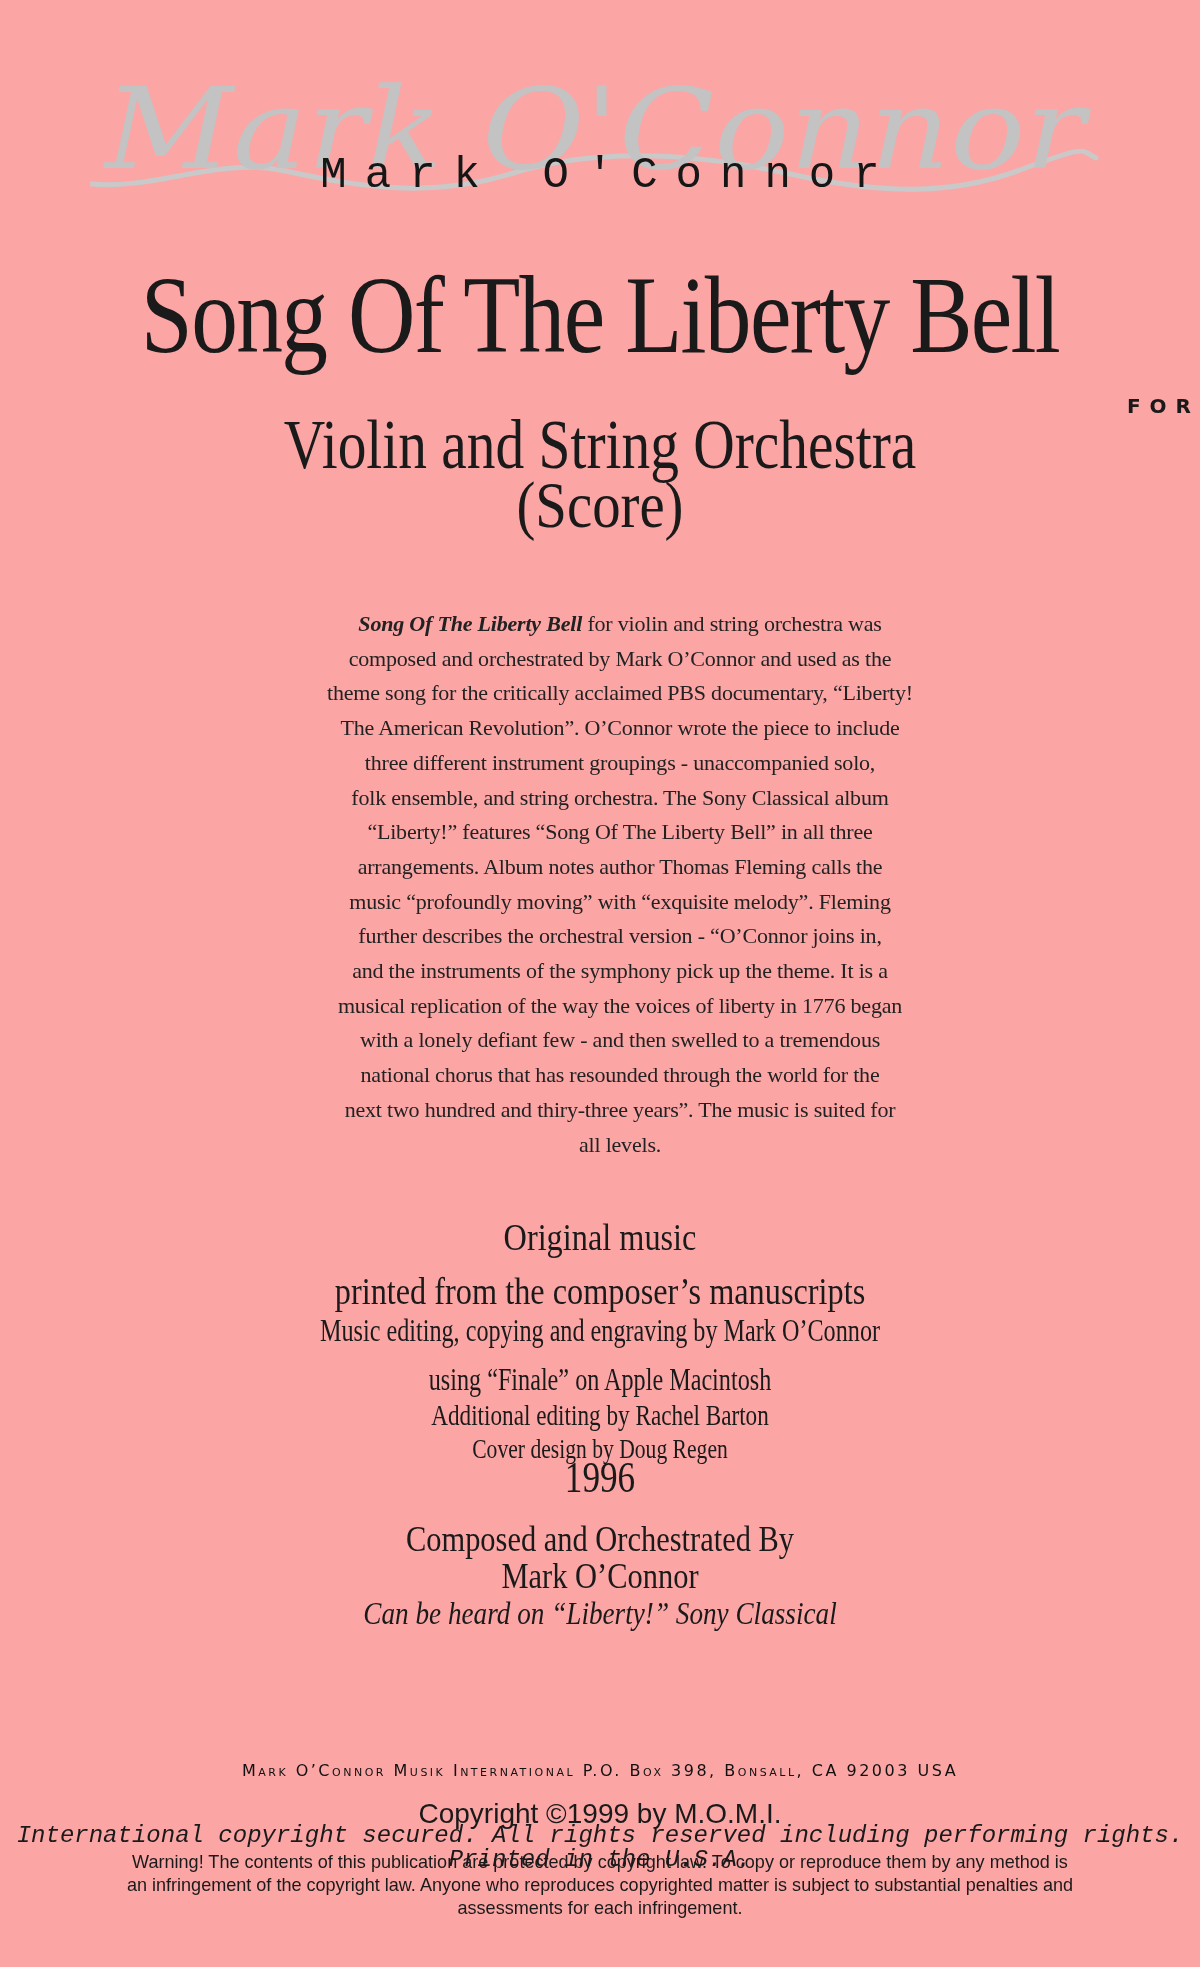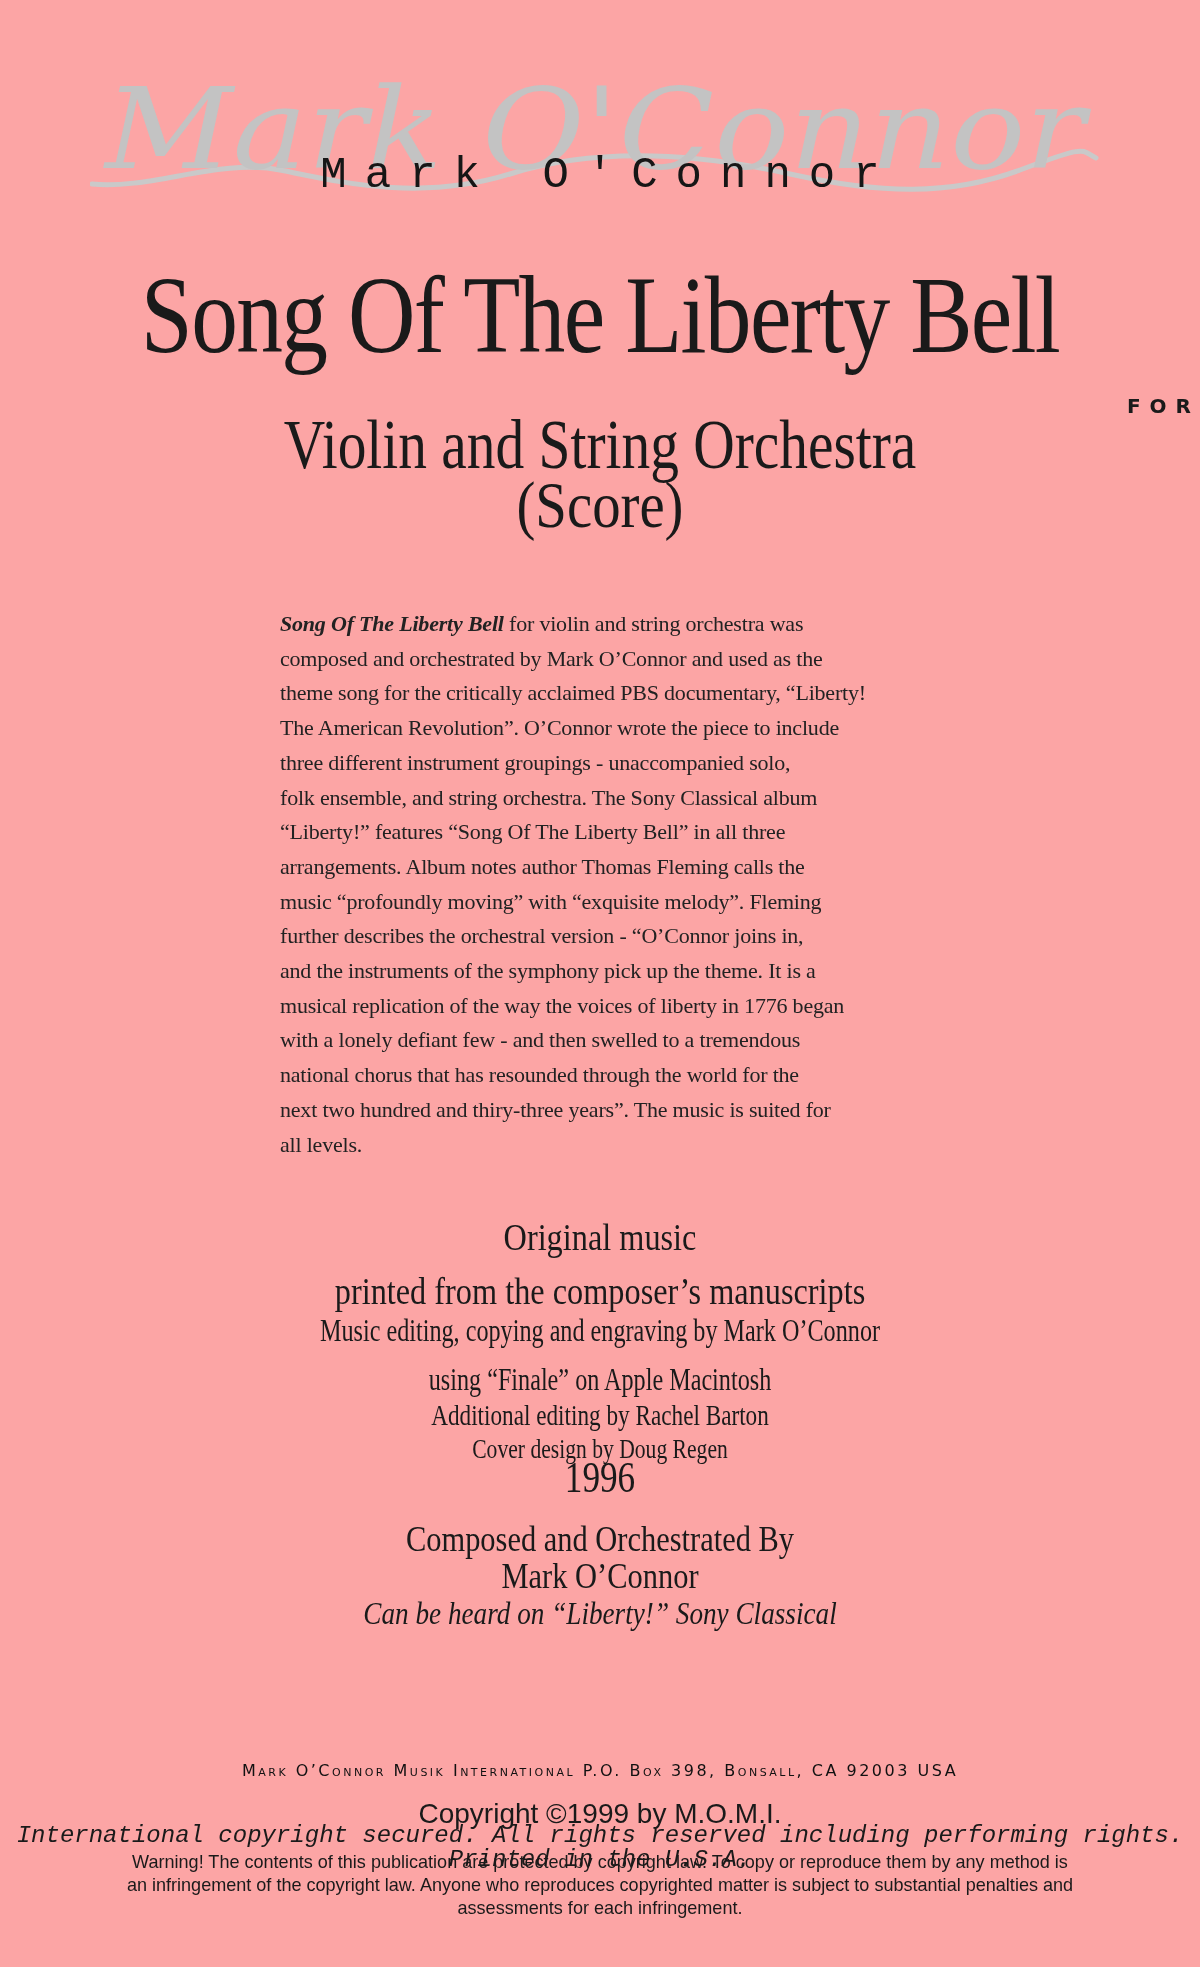--- a/index.html
+++ b/index.html
@@ -20,21 +20,21 @@
 
   
   #main-title   { top:260px; font-size:110px; transform:scaleX(.85); letter-spacing:-2px; }
   #for-label    { top:396px; font-family:"DejaVu Sans", sans-serif; font-weight:bold;
                   font-size:20px; letter-spacing:9px; text-indent:9px;text-align:right; }
   #subtitle     { top:410px; font-size:70px; transform:scaleX(.82); }
   #score-label  { top:472px; font-size:66px; transform:scaleX(.86); }
 
   
   #description {
-    position:absolute; left:280px; top:607px; width:680px; text-align:left;
+    position:absolute; left:280px; top:607px; width:680px; text-align:center;
     font-size:22px; line-height:34.7px; letter-spacing:-0.2px; color:#222;
   }
   #description .lead { font-weight:bold; font-style:italic; }
   .prelines { white-space:pre-line; }
 
   
   #orig-music   { top:1210px; font-size:38px; line-height:54px; transform:scaleX(.85); }
   #editing-1    { top:1315px; font-size:31px; transform:scaleX(.78); }
   #editing-2    { top:1364px; font-size:31px; transform:scaleX(.78); }
   #editing-3    { top:1401px; font-size:29px; transform:scaleX(.80); }

